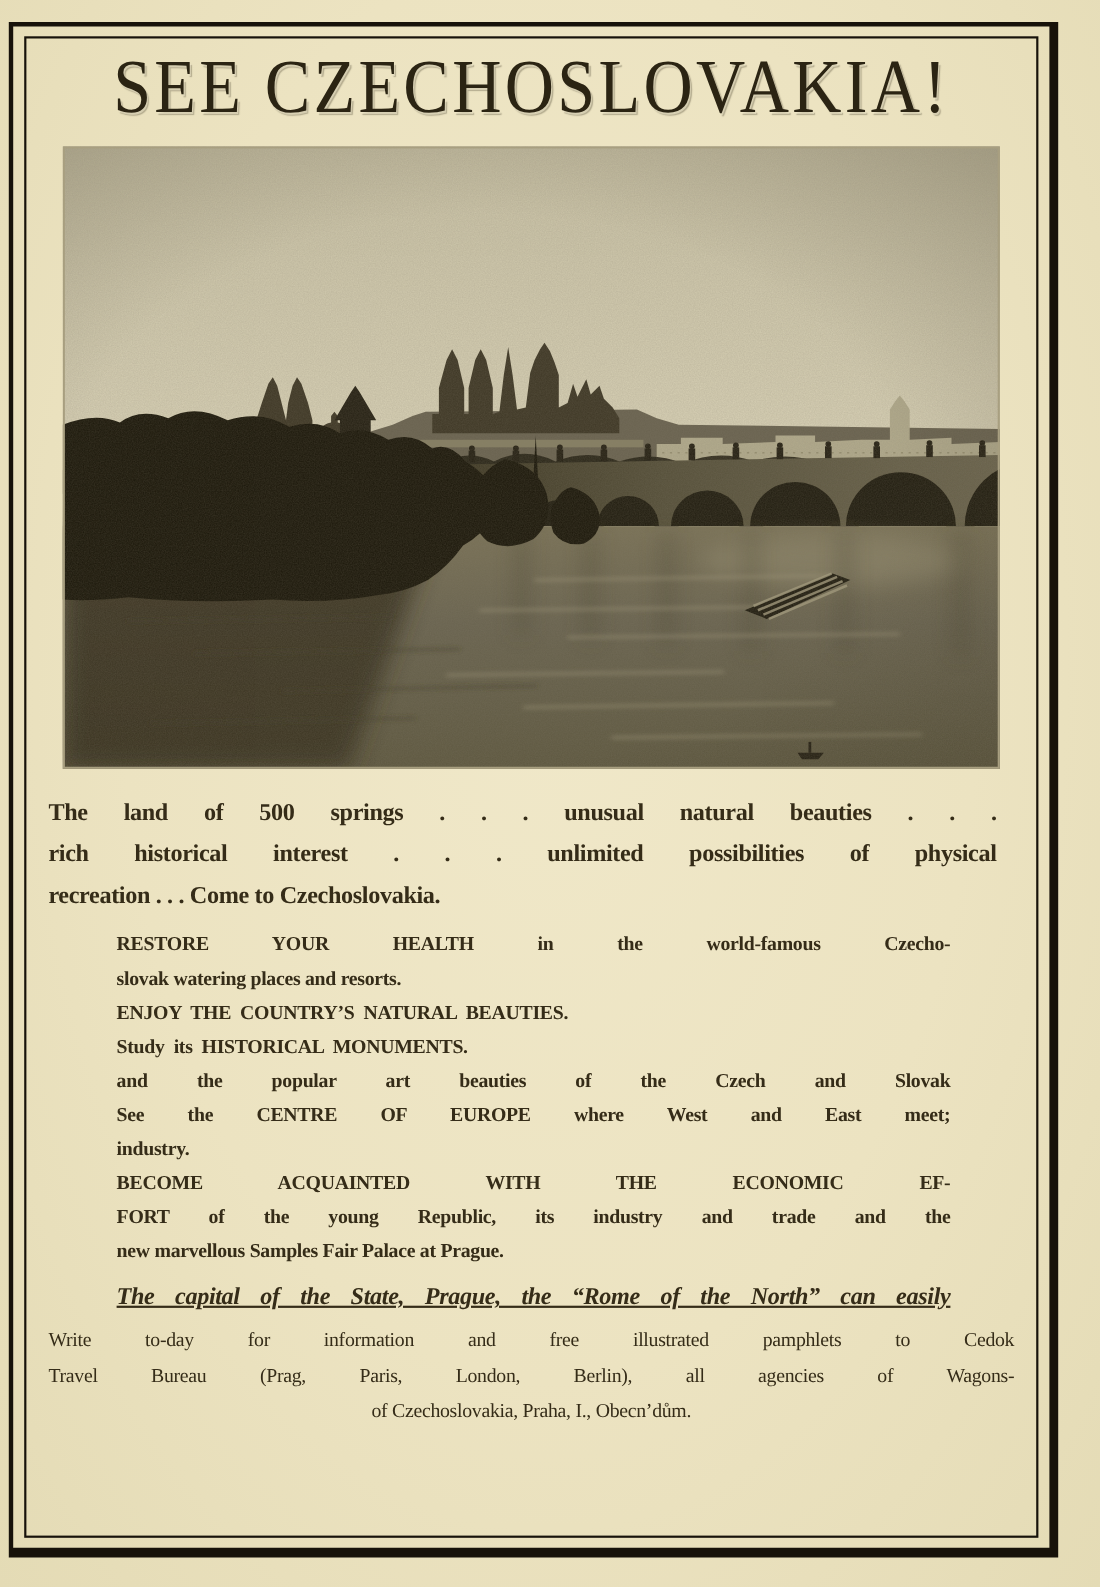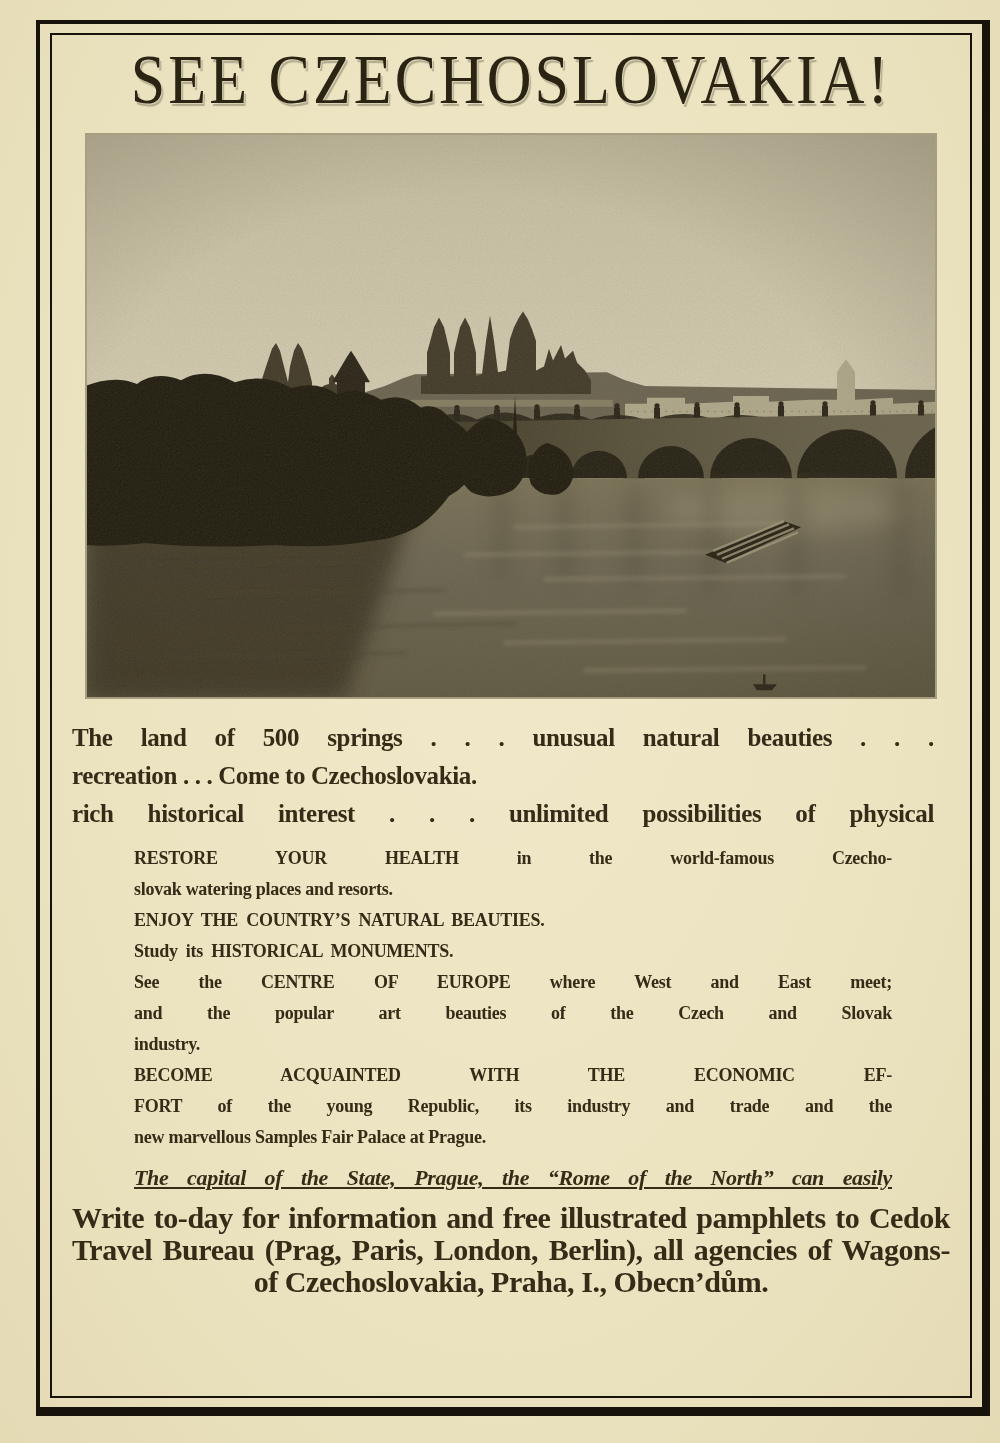--- a/index.html
+++ b/index.html
@@ -3,21 +3,21 @@
 <meta charset="utf-8">
 <style>
   html,body{margin:0;padding:0;}
   body{
     width:1000px;height:1443px;overflow:hidden;position:relative;
     background:radial-gradient(ellipse at 50% 42%, #f0e8c9 0%, var(--paper,#ece3c1) 55%, #e4dbb5 100%);
     font-family:"Liberation Serif","DejaVu Serif",serif;
     color:var(--ink,#352c18);
   }
   .frame-outer{
-    position:absolute;left:36px;top:20px;width:954px;height:1396px;box-sizing:border-box;
+    position:absolute;left:8px;top:20px;width:954px;height:1396px;box-sizing:border-box;
     border-style:solid;border-color:var(--frame,#17120a);
     border-width:4px 8px 9px 4px;
   }
   .frame-inner{
     box-sizing:border-box;margin:9px 10px;height:calc(100% - 18px);
     border:2px solid var(--frame,#17120a);
     padding:0 20px;overflow:hidden;
   }
   h1.title{
     margin:14px 0 0 0;text-align:center;font-weight:400;
@@ -26,24 +26,24 @@
   h1.title span{
     display:inline-block;transform:scaleY(1.12);transform-origin:center 78%;
     text-shadow:1px 1px 0 rgba(243,235,205,.55), 2px 2px 1px rgba(43,36,19,.30);
   }
   figure.photo{margin:18px auto 0 auto;width:852px;height:566px;padding:0;position:relative;}
   figure.photo svg{display:block;width:852px;height:566px;}
   .ln{letter-spacing:-0.015em;}
   .j{text-align:justify;text-align-last:justify;}
   .l{text-align:left;text-align-last:left;}
   .c{text-align:left;text-align-last:center;}
-  .intro{margin:20px 16px 0 0;font-weight:700;font-size:25px;line-height:38px;}
+  .intro{margin:20px 16px 0 0;font-weight:700;font-size:22px;line-height:38px;}
   .sections{margin:10px 0 0 62px;width:758px;font-weight:700;font-size:18px;line-height:31px;}
   .note{margin:9px 0 0 62px;width:758px;font-style:italic;font-weight:700;font-size:22px;line-height:31px;text-decoration:underline;}
-  .contact{margin:9px 0 0 0;font-weight:700;font-size:30px;line-height:32px;}
+  .contact{margin:9px 0 0 0;font-weight:400;font-size:18px;line-height:32px;}
   p{padding:0;}
 </style>
 </head>
 <body>
 
 <div class="frame-outer">
   <div class="frame-inner">
 
     <h1 class="title"><span>SEE CZECHOSLOVAKIA!</span></h1>
 
@@ -201,38 +201,38 @@
         </g>
 
         <rect x="0" y="0" width="852" height="577" fill="url(#vignG)"></rect>
         <rect x="0" y="0" width="852" height="577" filter="url(#grainF)" opacity="0.45"></rect>
         <rect x="1" y="1" width="850" height="575" fill="none" stroke-width="2" style="stroke:var(--photo_edge)"></rect>
       </svg>
     </figure>
 
     <p class="intro">
       <span class="ln j" style="display:block">The land of 500 springs . . . unusual natural beauties . . .</span>
+      <span class="ln j" style="display:block">rich historical interest . . . unlimited possibilities of physical</span>
       <span class="ln l" style="display:block">recreation . . . Come to Czechoslovakia.</span>
-      <span class="ln j" style="display:block">rich historical interest . . . unlimited possibilities of physical</span>
     </p>
 
     <div class="sections">
       <div>
         <span class="ln j" style="display:block">RESTORE YOUR HEALTH in the world-famous Czecho-</span>
         <span class="ln l" style="display:block">slovak watering places and resorts.</span>
       </div>
       <div>
         <span class="ln l" style="display:block;word-spacing:0.22em">ENJOY THE COUNTRY’S NATURAL BEAUTIES.</span>
       </div>
       <div>
         <span class="ln l" style="display:block;word-spacing:0.22em">Study its HISTORICAL MONUMENTS.</span>
       </div>
       <div>
+        <span class="ln j" style="display:block">and the popular art beauties of the Czech and Slovak</span>
         <span class="ln j" style="display:block">See the CENTRE OF EUROPE where West and East meet;</span>
-        <span class="ln j" style="display:block">and the popular art beauties of the Czech and Slovak</span>
         <span class="ln l" style="display:block">industry.</span>
       </div>
       <div>
         <span class="ln j" style="display:block">BECOME ACQUAINTED WITH THE ECONOMIC EF-</span>
         <span class="ln j" style="display:block">FORT of the young Republic, its industry and trade and the</span>
         <span class="ln l" style="display:block">new marvellous Samples Fair Palace at Prague.</span>
       </div>
     </div>
 
     <p class="note">

